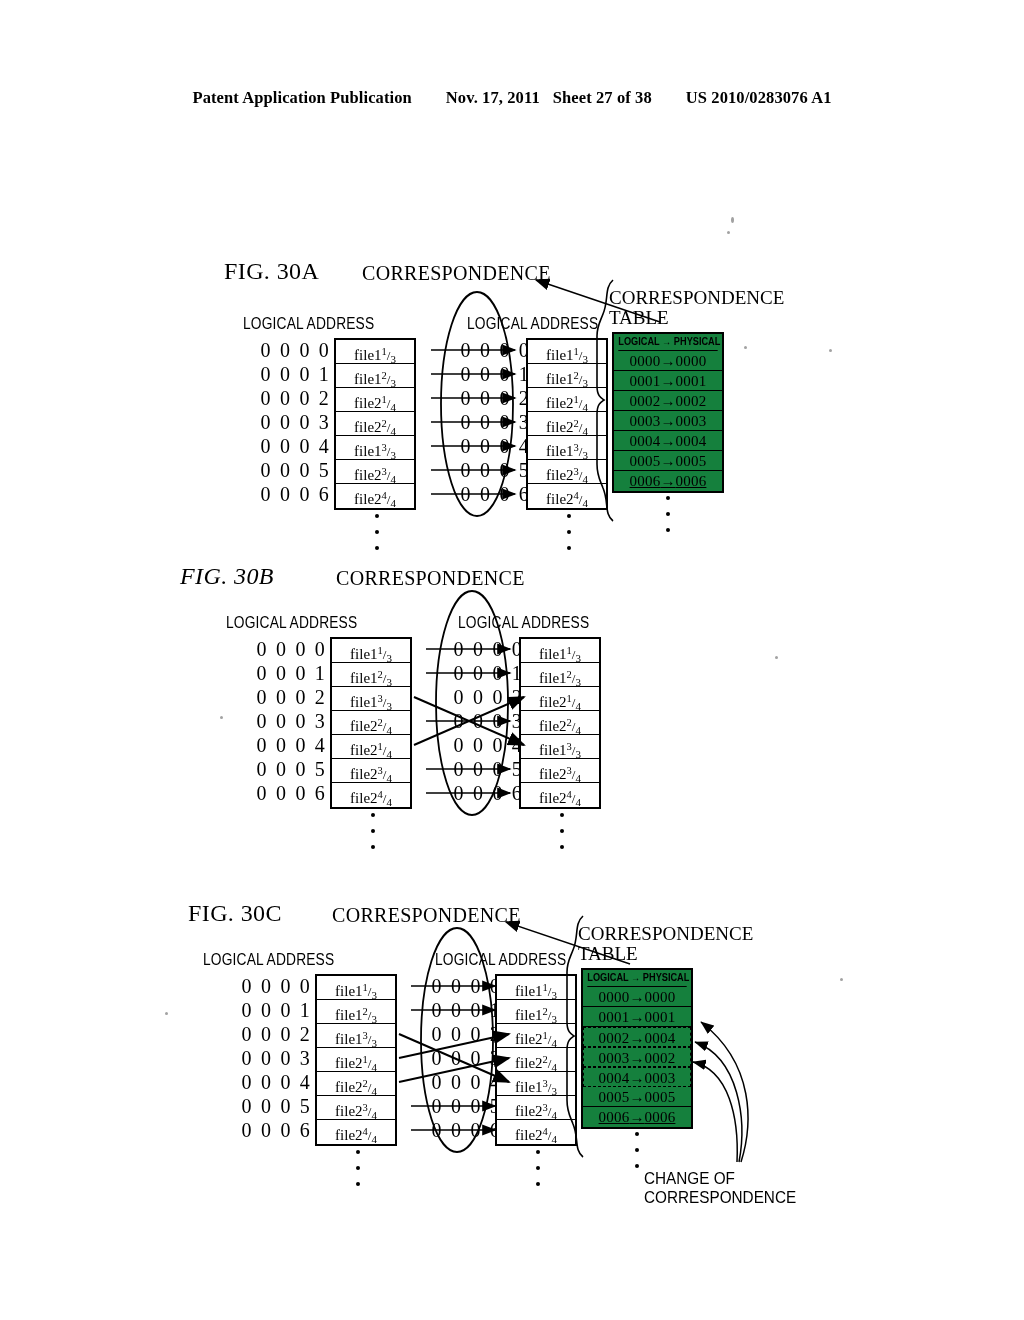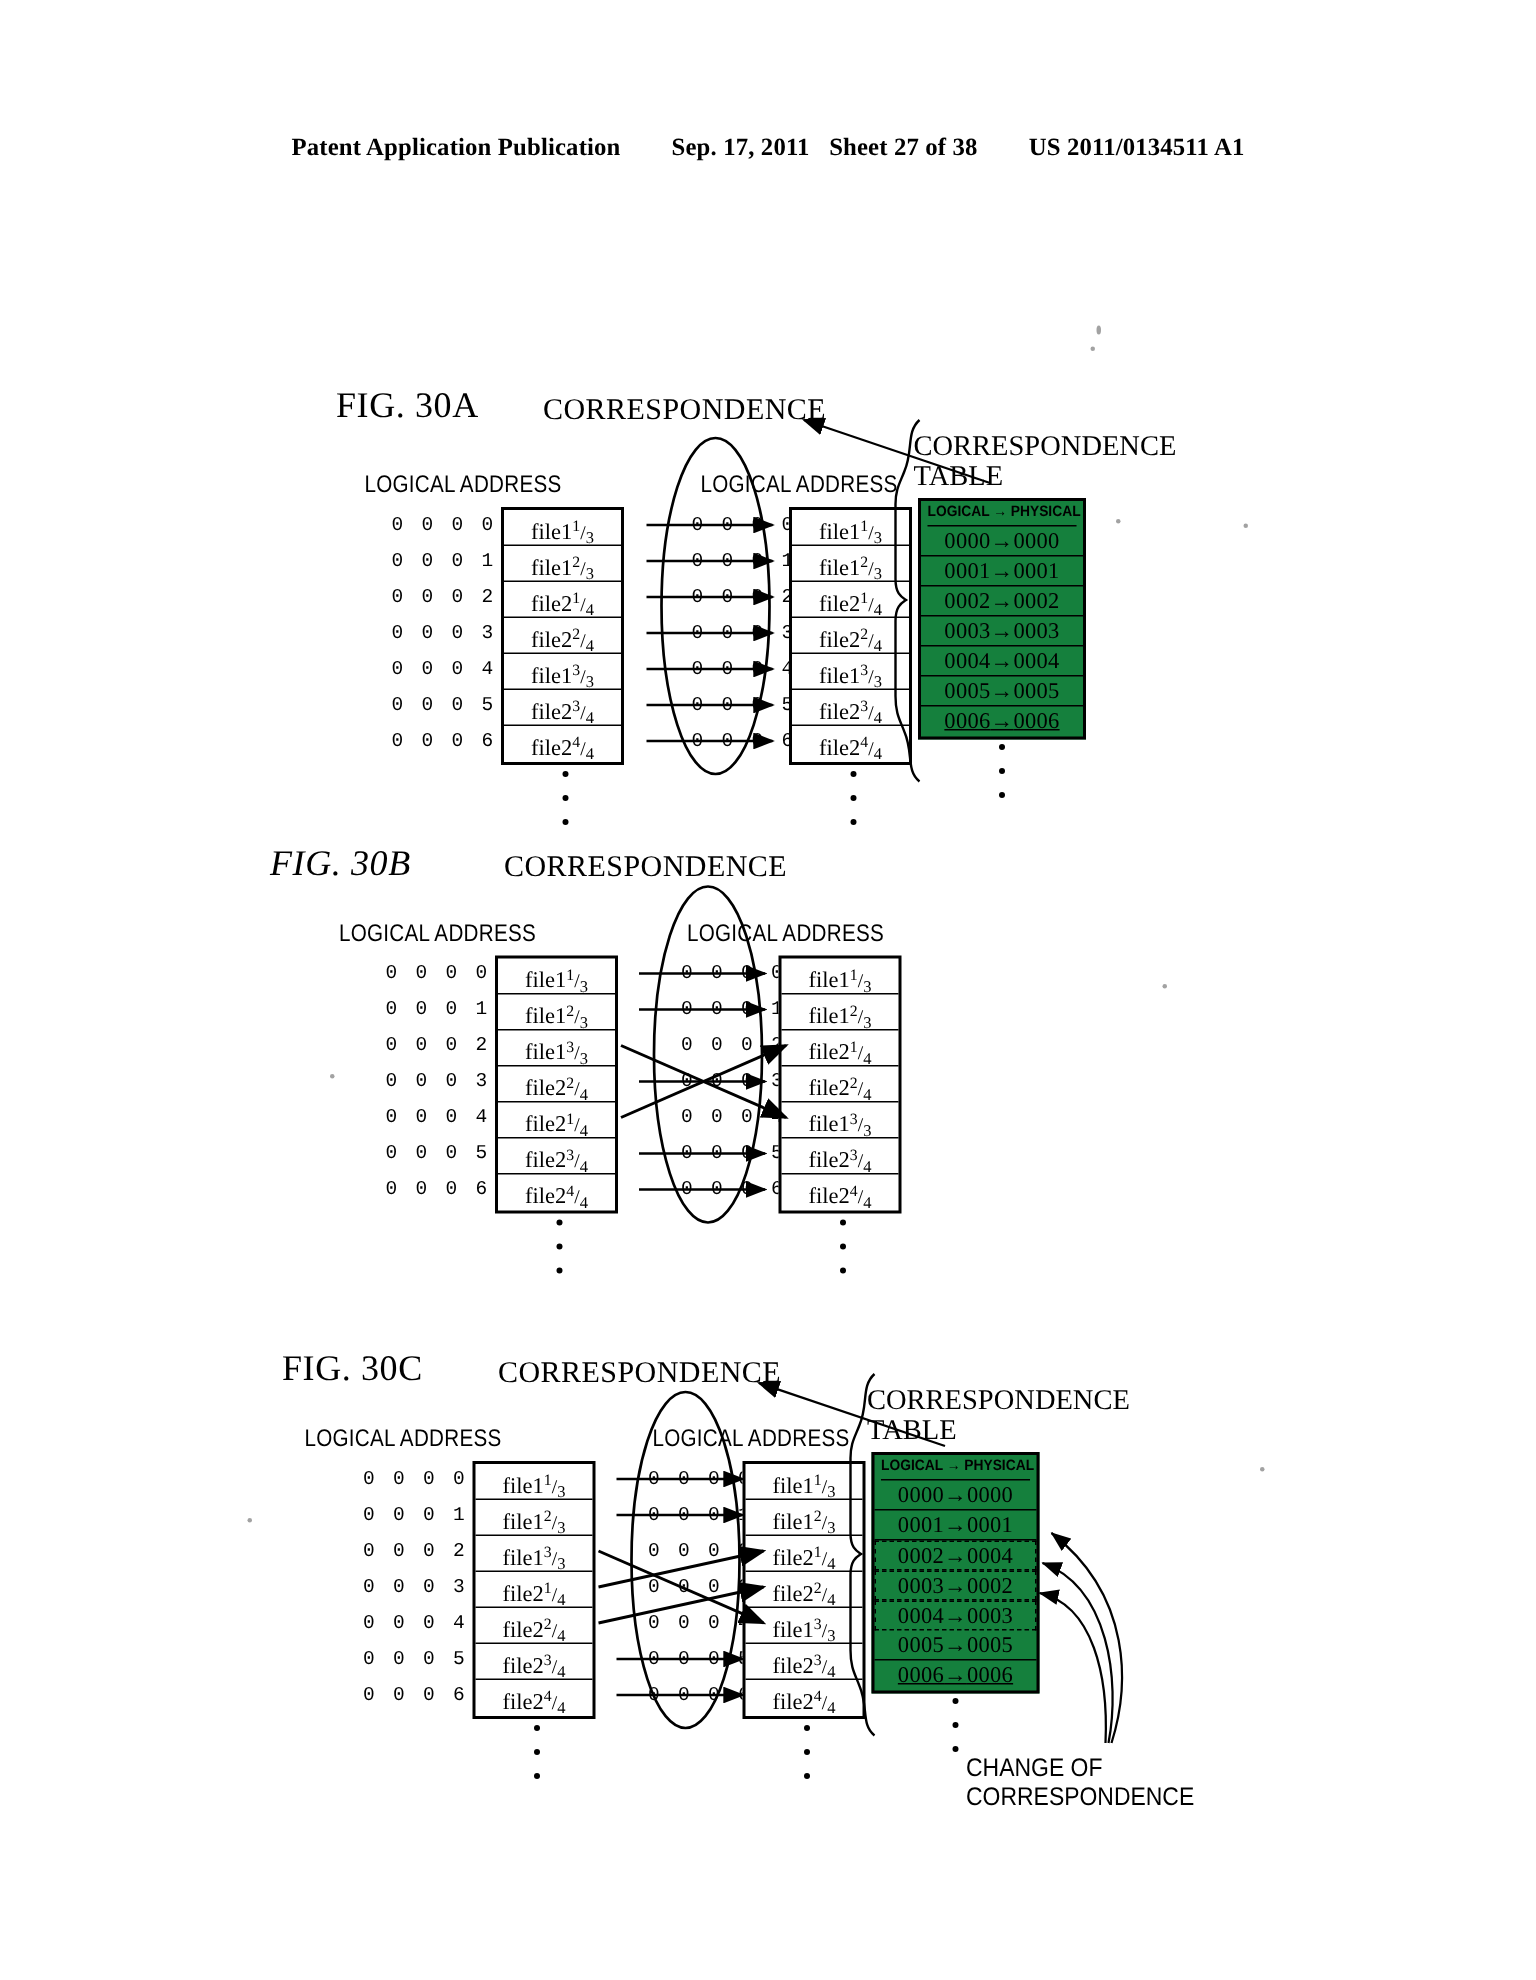--- a/index.html
+++ b/index.html
@@ -71,24 +71,24 @@
 
   
   .addr-col {
     position: absolute;
     width: 72px;
     text-align: right;
   }
   .addr-col .addr {
     height: 24px;
     line-height: 24px;
-    font-size: 13px;
+    font-size: 20px;
     letter-spacing: 2.2px;
     white-space: nowrap;
-    font-family: Liberation Mono, monospace;
+    font-family: Liberation Serif, serif;
   }
 
   .cell-col {
     position: absolute;
     width: 82px;
     border: 2px solid #000;
     box-sizing: border-box;
     background: #fff;
   }
   .cell-col .cell {
@@ -194,21 +194,21 @@
     position: absolute;
     background: #555;
     border-radius: 50%;
     opacity: .55;
   }
 </style>
 </head>
 <body>
 
 <div class="page-header">
-  <span class="seg">Patent Application Publication</span><span class="gap-a"></span><span class="seg">Sep. 17, 2011</span><span class="gap-b"></span><span class="seg">Sheet 27 of 38</span><span class="gap-c"></span><span class="seg">US 2011/0134511 A1</span>
+  <span class="seg">Patent Application Publication</span><span class="gap-a"></span><span class="seg">Nov. 17, 2011</span><span class="gap-b"></span><span class="seg">Sheet 27 of 38</span><span class="gap-c"></span><span class="seg">US 2010/0283076 A1</span>
 </div>
 
 <div class="speck" style="left:731px;top:217px;width:3px;height:6px;"></div>
 <div class="speck" style="left:727px;top:231px;width:3px;height:3px;"></div>
 <div class="speck" style="left:829px;top:349px;width:3px;height:3px;"></div>
 <div class="speck" style="left:744px;top:346px;width:3px;height:3px;"></div>
 <div class="speck" style="left:775px;top:656px;width:3px;height:3px;"></div>
 <div class="speck" style="left:220px;top:716px;width:3px;height:3px;"></div>
 <div class="speck" style="left:840px;top:978px;width:3px;height:3px;"></div>
 <div class="speck" style="left:165px;top:1012px;width:3px;height:3px;"></div>

